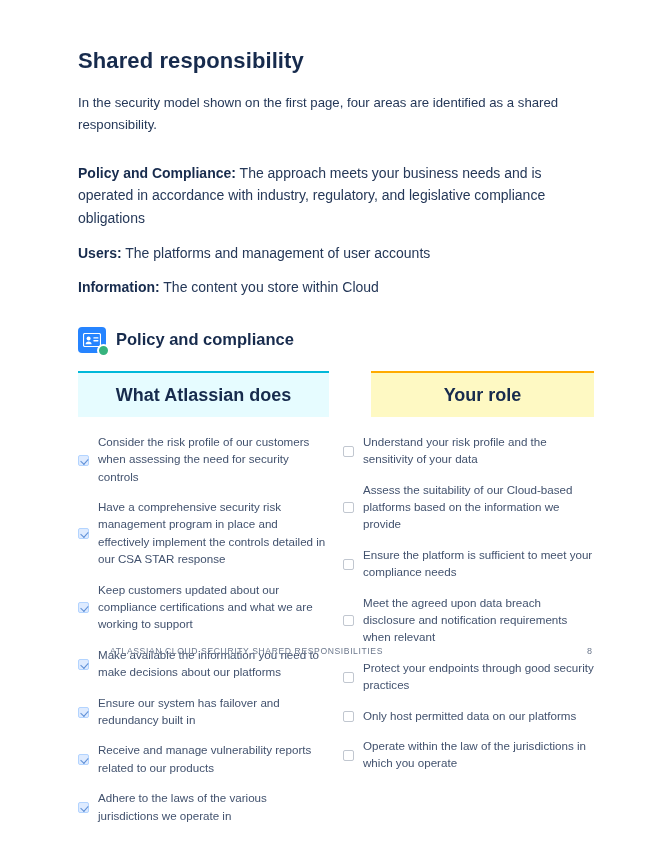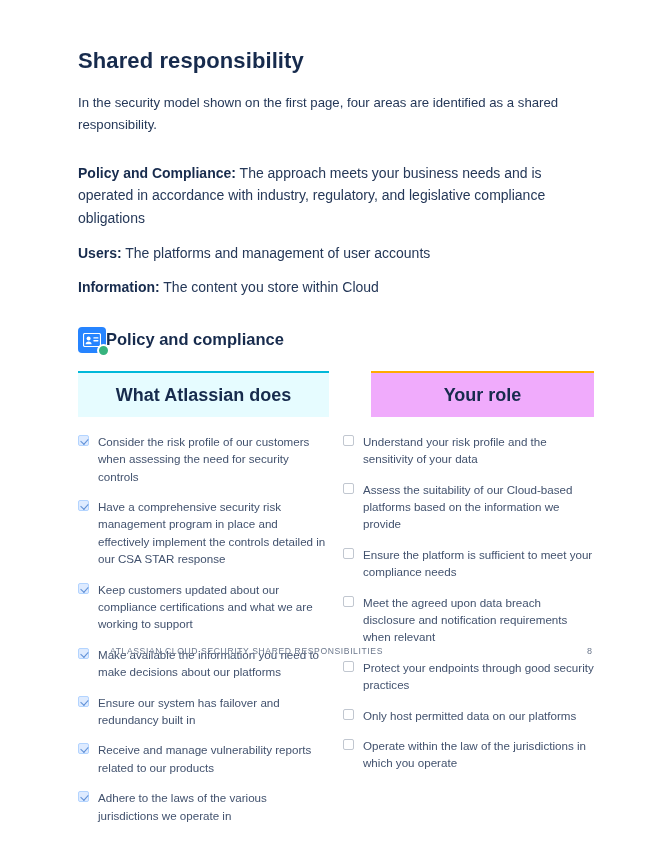--- a/index.html
+++ b/index.html
@@ -43,20 +43,21 @@
     font-size: 14px;
     line-height: 1.62;
     margin-bottom: 12px;
     color: #253858;
     max-width: 512px;
   }
   .bullet b { font-weight: bold; color: #172b4d; }
   .section-head {
     display: flex;
     align-items: center;
+    gap: 10px;
     margin-bottom: 18px;
     margin-top: 27px;
   }
   .sec-icon {
     width: 28px;
     height: 26px;
     border-radius: 4px;
     background: #2684ff;
     position: relative;
     flex: none;
@@ -90,30 +91,30 @@
     font-size: 18px;
     font-weight: bold;
     color: #172b4d;
     padding: 12px 6px 11px 6px;
   }
   .col-head.left {
     background: #e6fcff;
     border-top: 2px solid #00b8d9;
   }
   .col-head.right {
-    background: #f0abfc;
+    background: #fef9c3;
     border-top: 2px solid #ffab00;
     margin-left: 28px;
   }
   .items { padding-top: 16px; }
   .item {
     display: flex;
     gap: 9px;
     margin-bottom: 13px;
-    align-items: flex-start;
+    align-items: center;
   }
   .cb {
     flex: none;
     width: 11px;
     height: 11px;
     border-radius: 2px;
     margin-top: 2px;
     position: relative;
   }
   .cb.checked {

